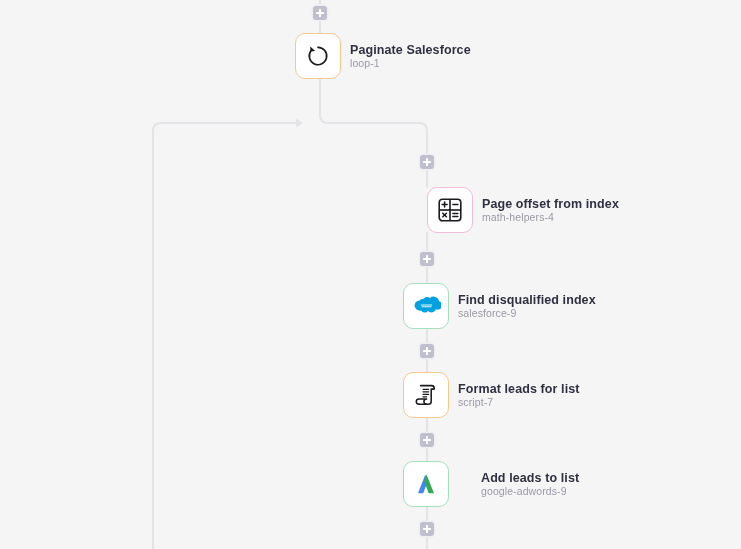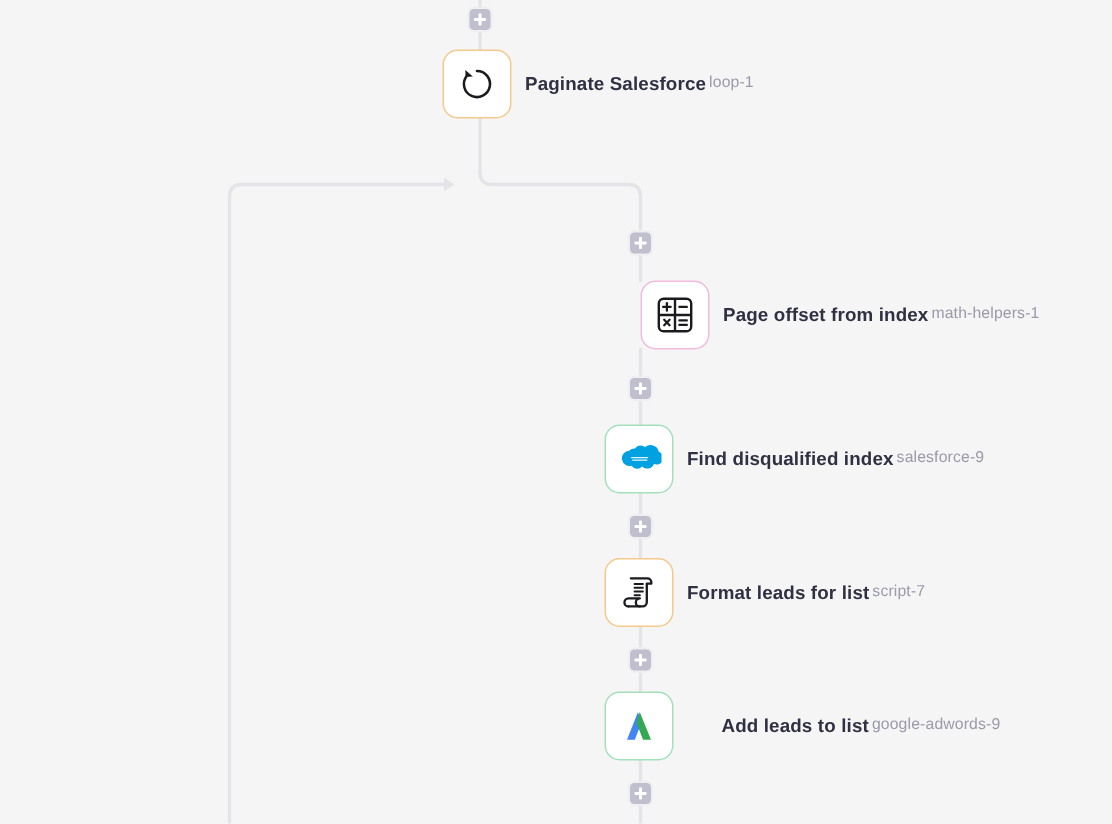--- a/index.html
+++ b/index.html
@@ -77,21 +77,21 @@
     justify-content: center;
     cursor: pointer;
     flex: 0 0 auto;
   }
   .node-box.b-orange { border-color: #F5C98B; }
   .node-box.b-pink   { border-color: #F0BBDC; }
   .node-box.b-green  { border-color: #A5E0BC; }
 
   .node-text {
     display: flex;
-    flex-direction: row;
+    flex-direction: column;
     justify-content: center;
     gap: 2px;
     line-height: 1;
     white-space: nowrap;
   }
   .node-title {
     font-size: 12.5px;
     font-weight: bold;
     color: #2F3142;
     letter-spacing: 0.1px;
@@ -171,21 +171,21 @@
           <line x1="6.8" y1="17.2" x2="10.4" y2="20.8" stroke="#1B1B1F" stroke-width="1.5" stroke-linecap="round"></line>
           <line x1="10.4" y1="17.2" x2="6.8" y2="20.8" stroke="#1B1B1F" stroke-width="1.5" stroke-linecap="round"></line>
 
           <line x1="16.9" y1="17.6" x2="21.9" y2="17.6" stroke="#1B1B1F" stroke-width="1.5" stroke-linecap="round"></line>
           <line x1="16.9" y1="20.6" x2="21.9" y2="20.6" stroke="#1B1B1F" stroke-width="1.5" stroke-linecap="round"></line>
         </svg>
       </span>
     </div>
     <div class="node-text">
       <div class="node-title">Page offset from index</div>
-      <div class="node-sub">math-helpers-1</div>
+      <div class="node-sub">math-helpers-4</div>
     </div>
   </div>
 
   <div class="node" style="left:403px; top:283px;">
     <div class="node-box b-green">
       <span>
         <svg class="icon-svg" width="30" height="22" viewBox="0 0 30 22">
           <path fill="#00A1E0" d="M12.3,4.0 a4.6,4.6 0 0 1 6.7,-0.95 a5.6,5.6 0 0 1 9.2,3.1
                    a4.4,4.4 0 0 1 -1.6,8.5 a4.4,4.4 0 0 1 -1.6,-0.3
                    a4.9,4.9 0 0 1 -8.0,1.6 a4.3,4.3 0 0 1 -6.9,-0.5

